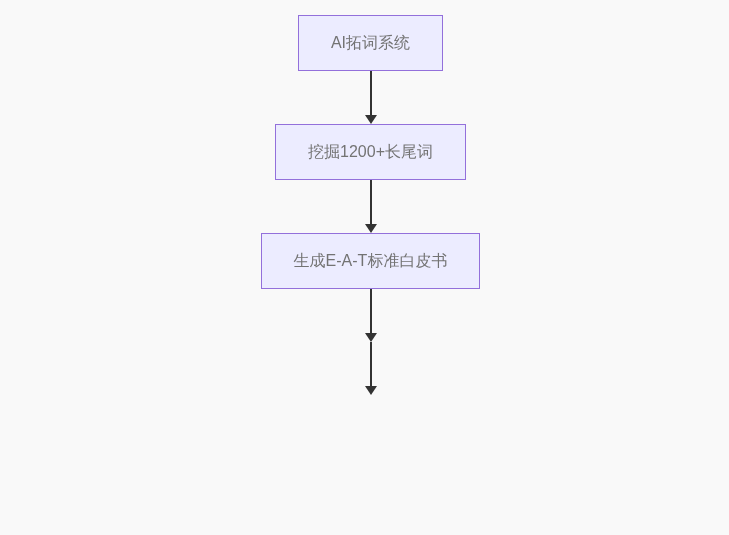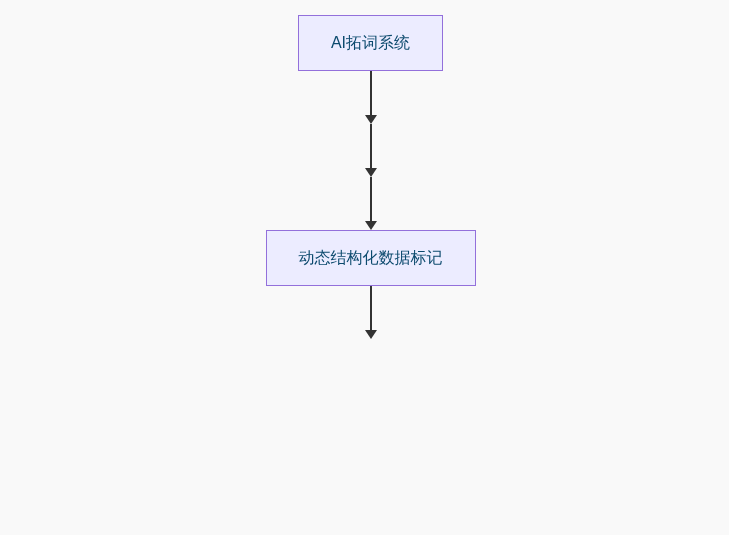--- a/index.html
+++ b/index.html
@@ -20,21 +20,21 @@
     display: flex;
     flex-direction: column;
     align-items: center;
     padding-top: 15px;
     box-sizing: border-box;
     left: 6px;
   }
   .node {
     background: #ECECFF;
     border: 1px solid #9370DB;
-    color: #0c4a6e;
+    color: #737373;
     height: 56px;
     box-sizing: border-box;
     display: flex;
     align-items: center;
     justify-content: flex-end;
     padding: 0 32px;
     font-size: 16px;
     line-height: 1;
     white-space: nowrap;
     flex: 0 0 auto;
@@ -76,35 +76,38 @@
 
   <div class="node">
     <span class="node-label">AI拓词系统</span>
   </div>
 
   <div class="edge">
     <div class="edge-line"></div>
     <div class="edge-head"></div>
   </div>
 
+  <div class="node">
+    <span class="node-label">挖掘1200+长尾词</span>
+  </div>
+
+  <div class="edge">
+    <div class="edge-line"></div>
+    <div class="edge-head"></div>
+  </div>
+
+  <div class="node">
+    <span class="node-label">生成E-A-T标准白皮书</span>
+  </div>
 
   <div class="edge">
     <div class="edge-line"></div>
     <div class="edge-head"></div>
   </div>
 
 
   <div class="edge">
     <div class="edge-line"></div>
     <div class="edge-head"></div>
   </div>
 
-  <div class="node">
-    <span class="node-label">动态结构化数据标记</span>
-  </div>
-
-  <div class="edge">
-    <div class="edge-line"></div>
-    <div class="edge-head"></div>
-  </div>
-
 
 </div>
 
 </body></html>

